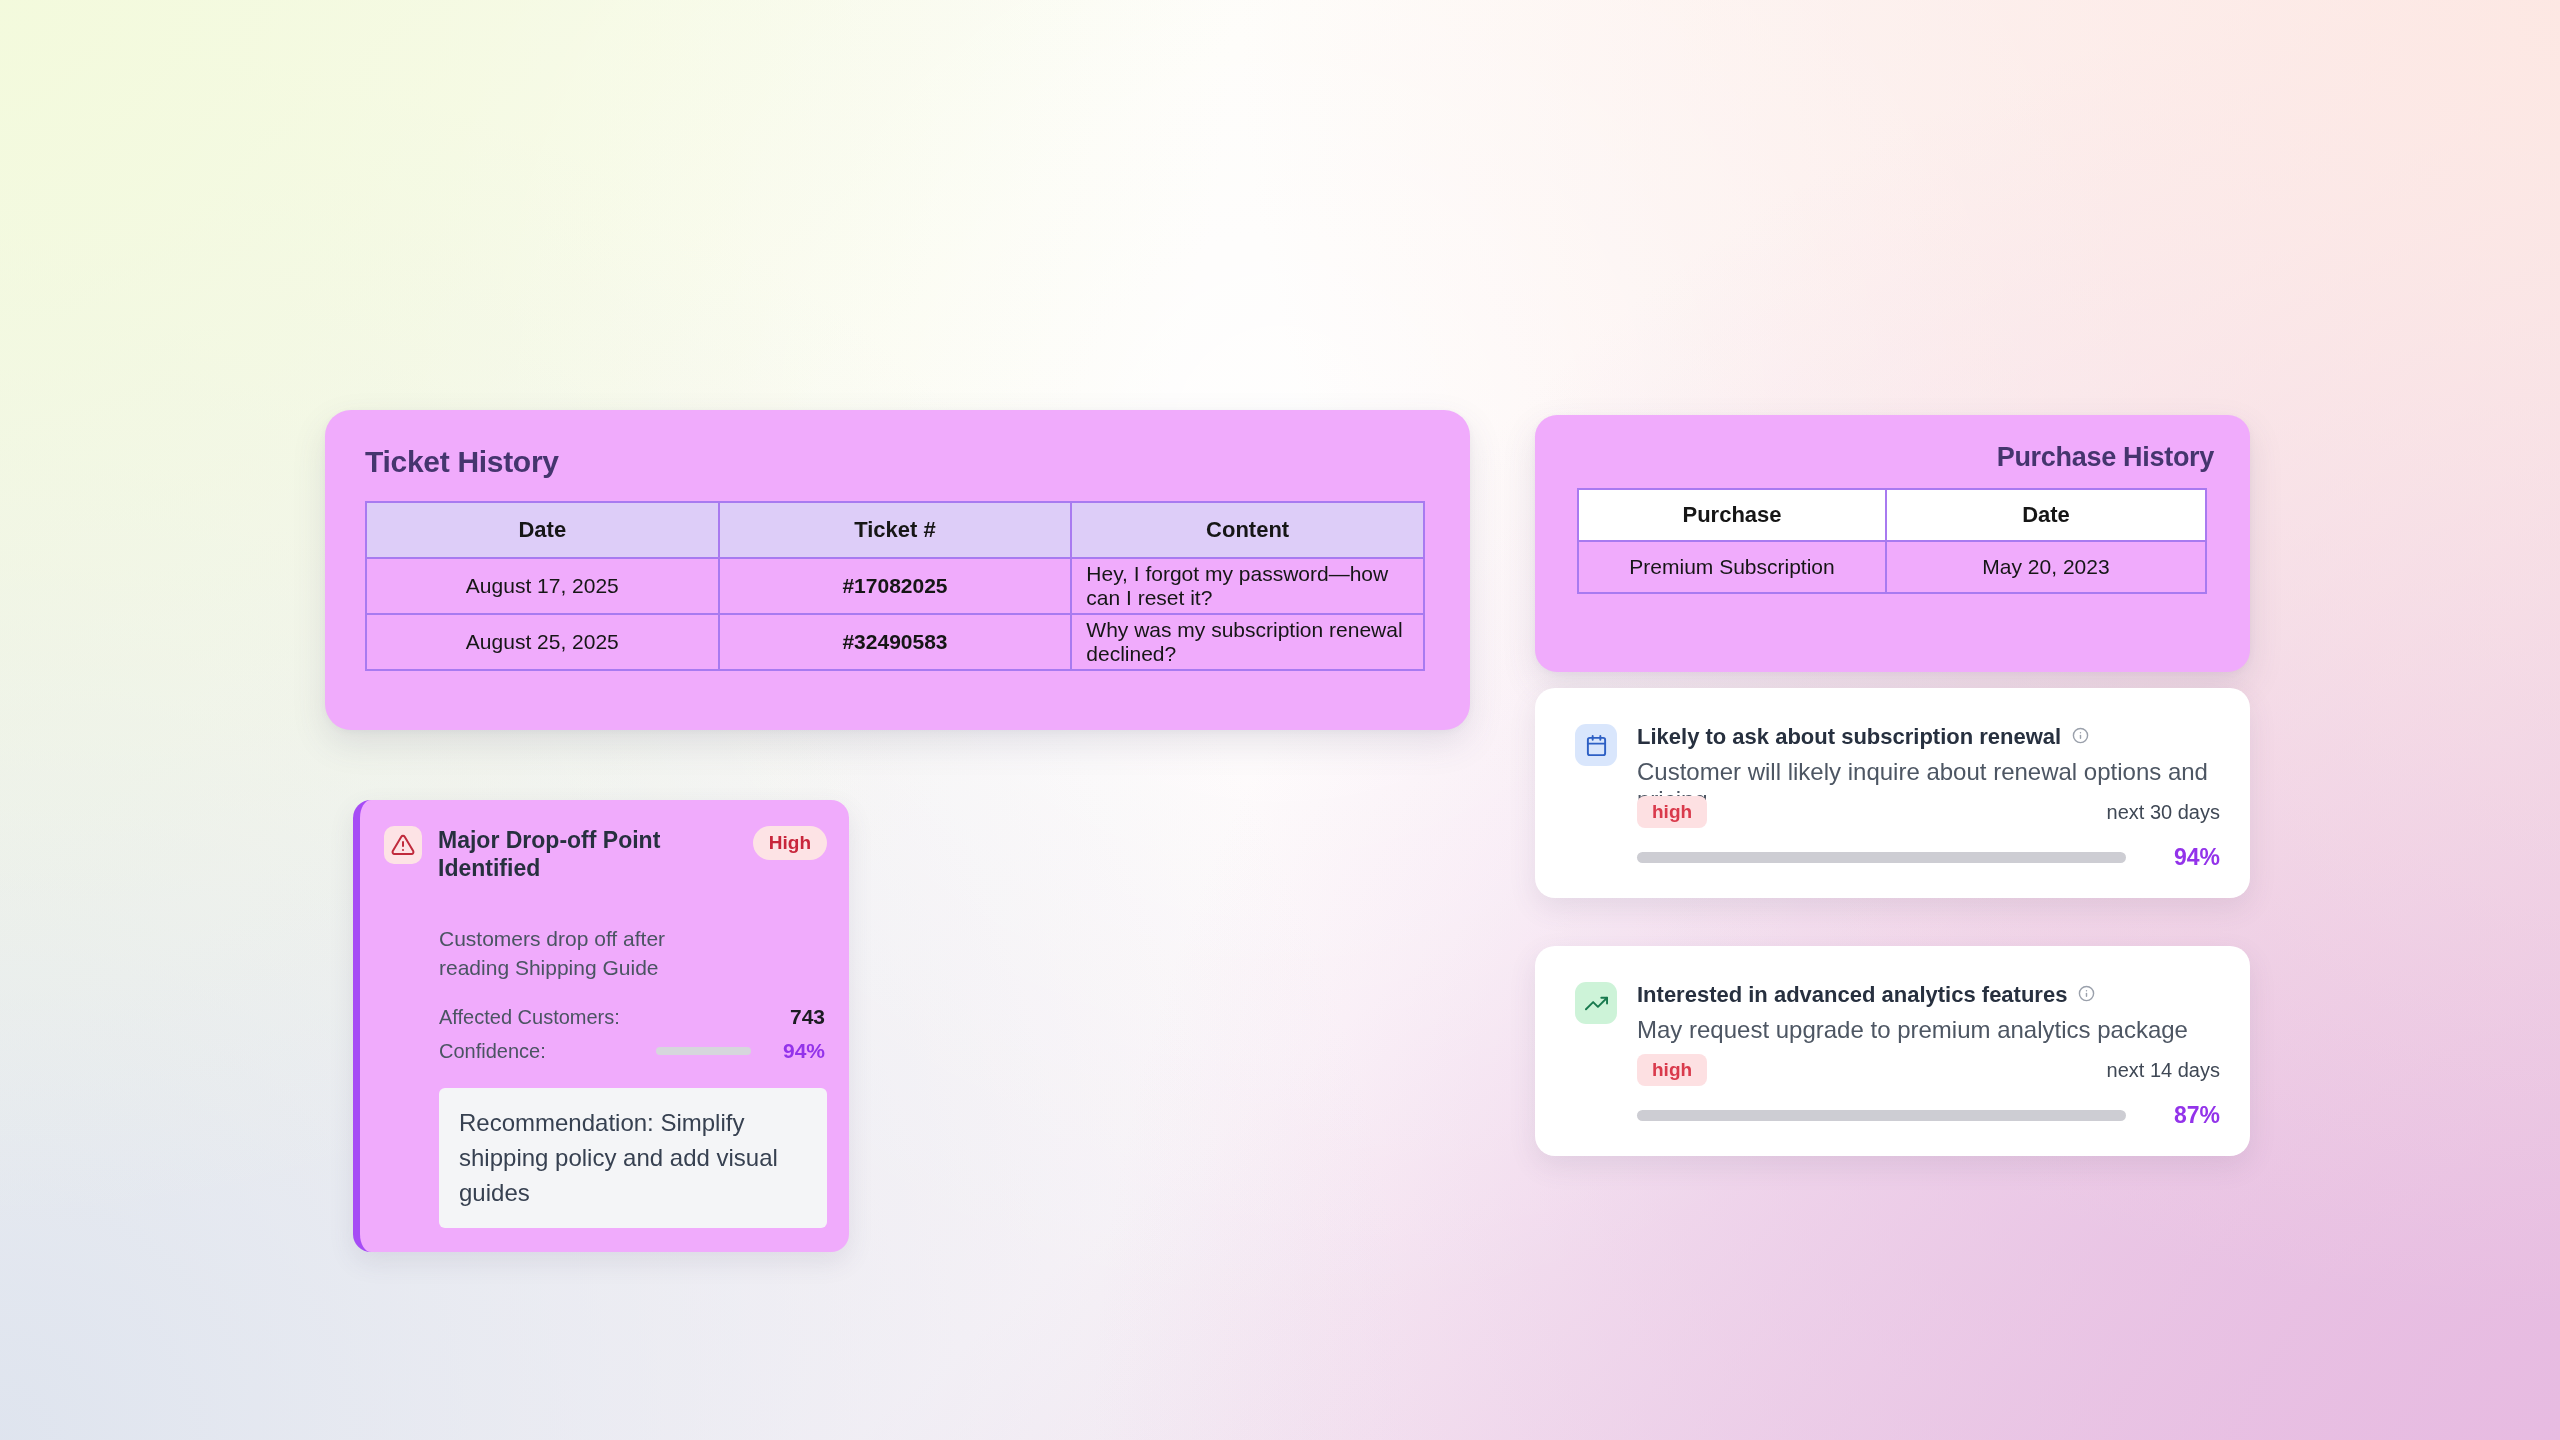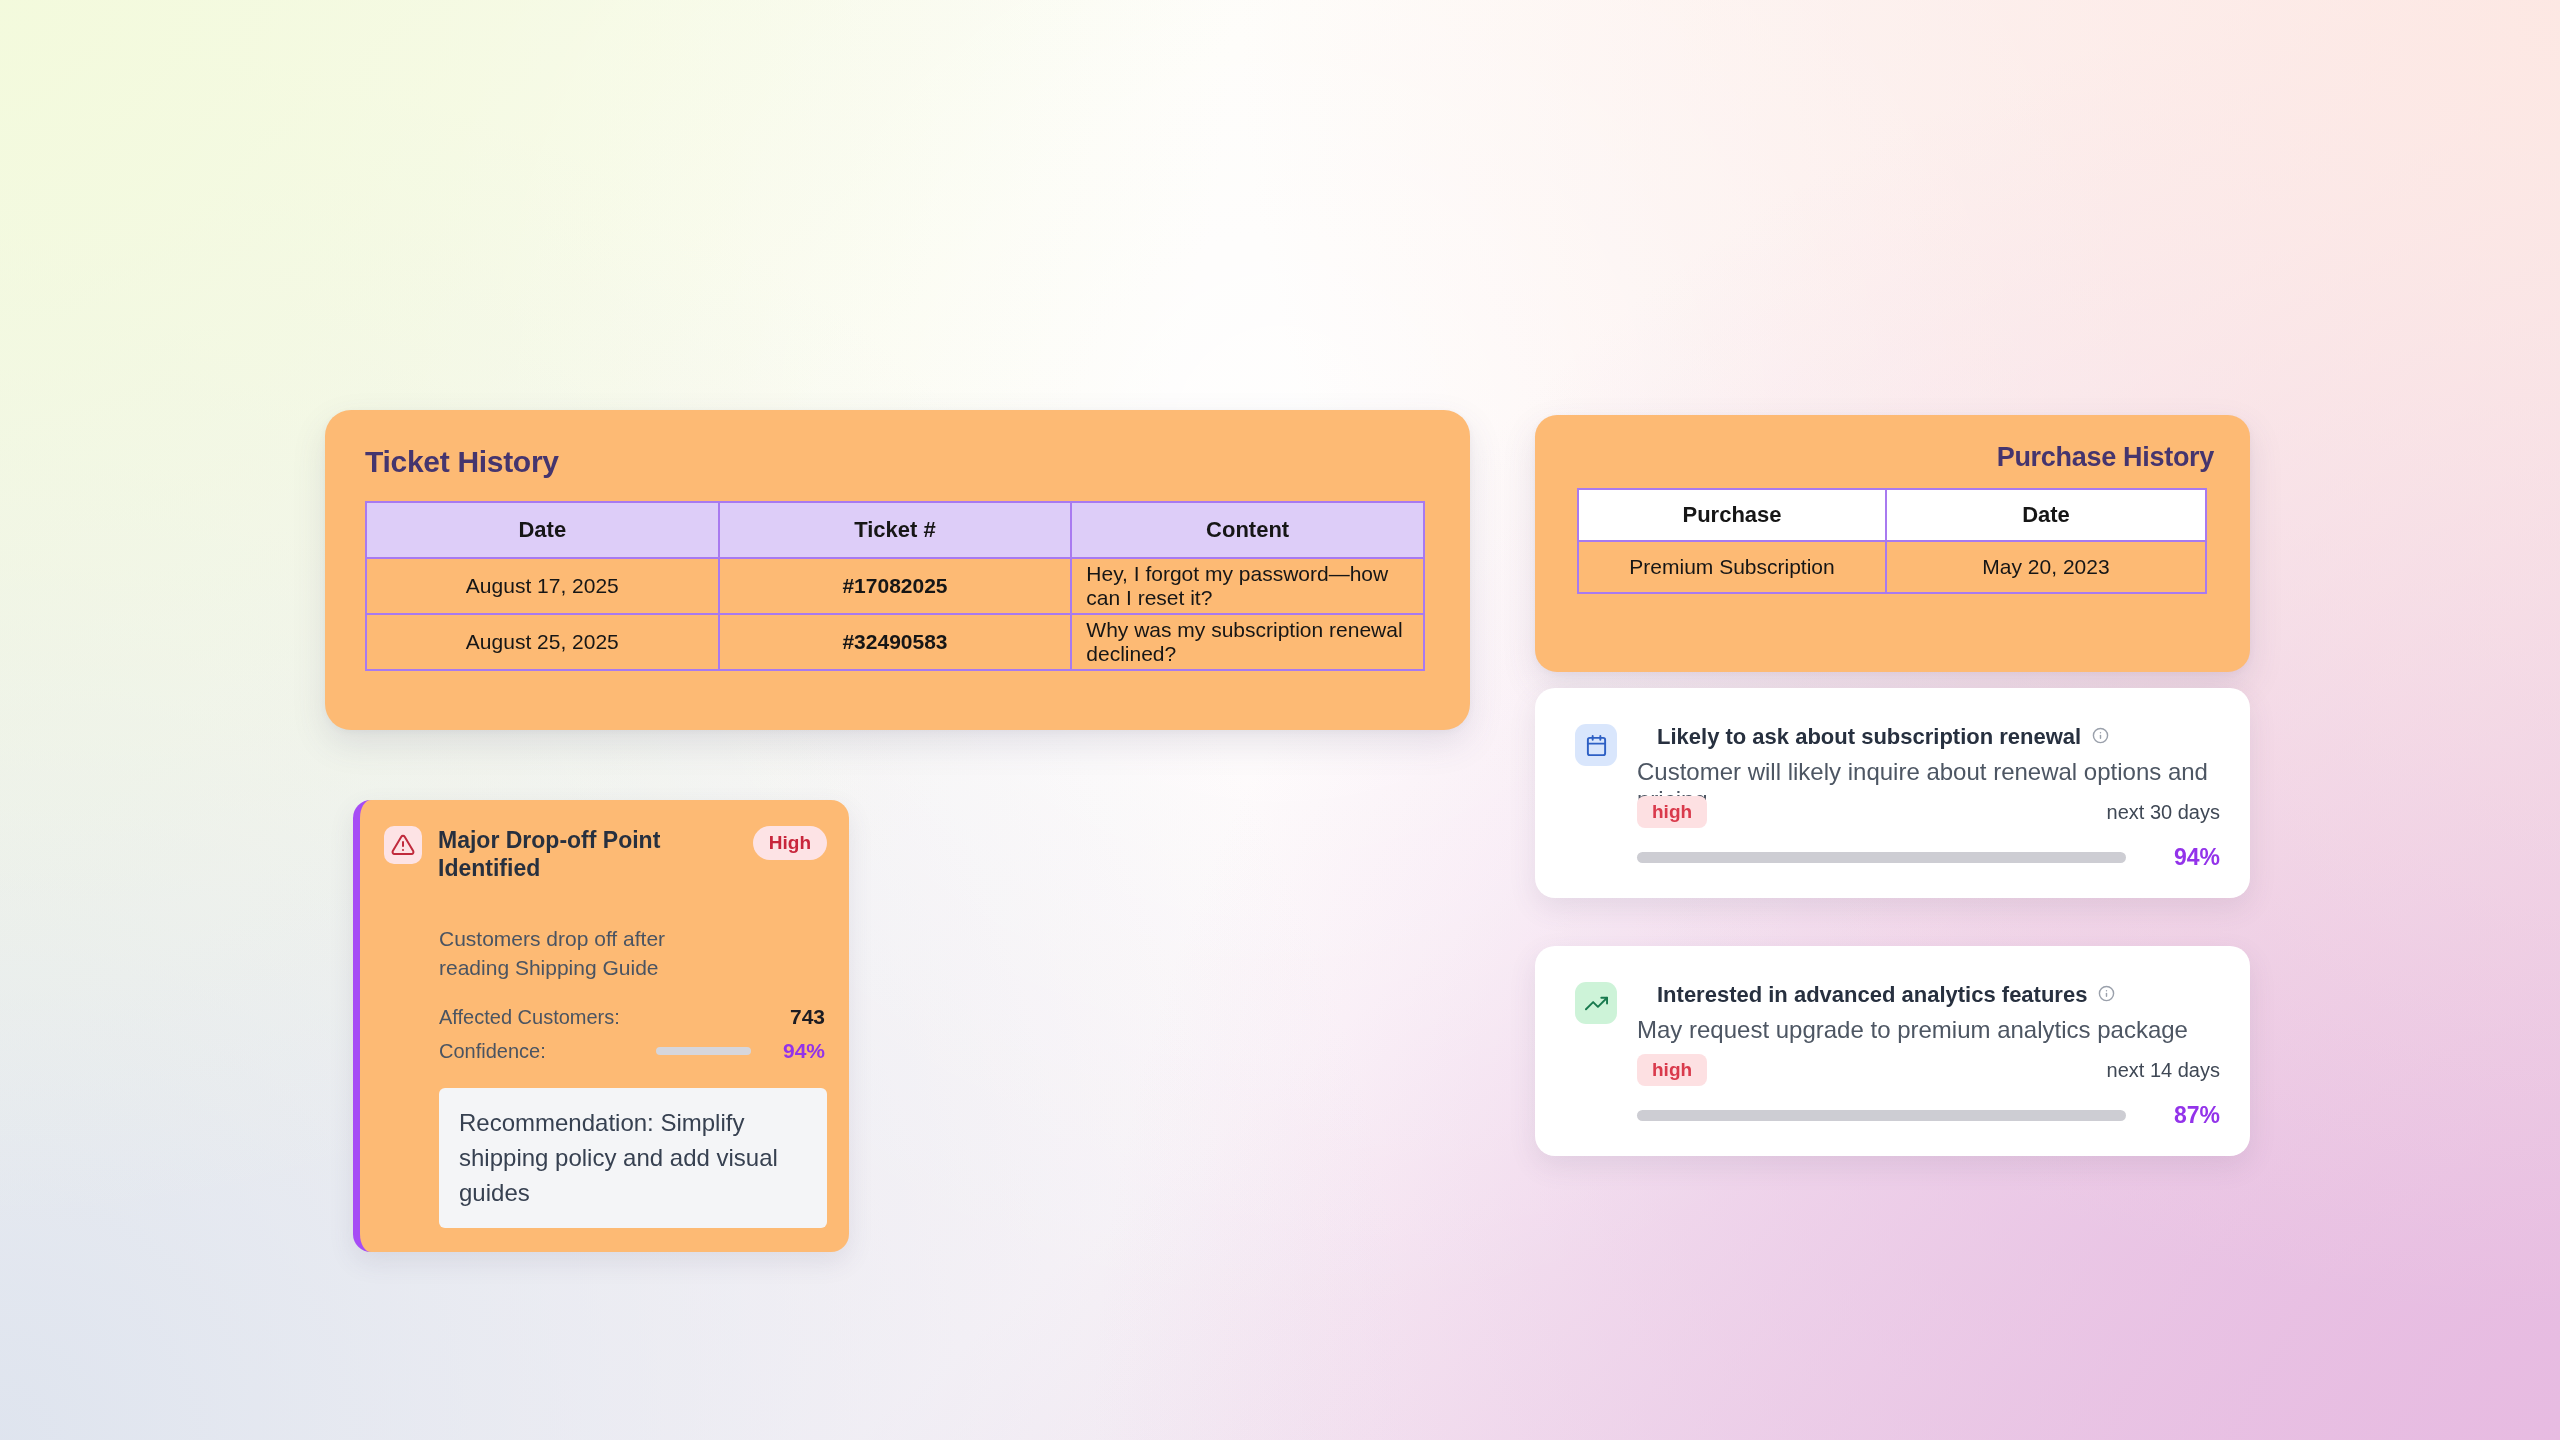--- a/index.html
+++ b/index.html
@@ -21,21 +21,21 @@
       radial-gradient(circle at 0% 100%, rgba(221,227,238,0.95) 0%, rgba(221,227,238,0) 48%),
       radial-gradient(circle at 50% 30%, rgba(255,255,255,0.85) 0%, rgba(255,255,255,0) 55%),
       linear-gradient(140deg, #f5f9e8 0%, #fdfbf6 30%, #fbf4f8 60%, #e6c8e4 100%);
   }
 
   .stage { position: absolute; inset: 0; }
 
   
   .card {
     position: absolute;
-    background: #fdba74;
+    background: #f0abfc;
     border-radius: 24px;
     box-shadow: 0 14px 34px rgba(80, 70, 110, 0.13), 0 2px 6px rgba(80,70,110,0.05);
   }
 
   .card-title {
     color: #45356e;
     font-weight: bold;
     letter-spacing: -0.3px;
   }
 
@@ -173,21 +173,21 @@
     width: 42px; height: 42px; border-radius: 11px;
     display: flex; align-items: center; justify-content: center;
   }
   .pred-icon.blue { background: #d9e6fc; }
   .pred-icon.green { background: #cdf3d8; }
 
   .pred-title-row {
     position: absolute; left: 102px; top: 36px; right: 30px;
     display: flex; align-items: center; gap: 11px;
   }
-  .pred-title { font-size: 22px; font-weight: bold; color: #27303f; margin-left: 20px; }
+  .pred-title { font-size: 22px; font-weight: bold; color: #27303f; }
   .pred-desc {
     position: absolute; left: 102px; top: 70px; right: 30px;
     font-size: 24px; color: #4d5663;
   }
   .pred-meta {
     position: absolute; left: 102px; top: 108px; right: 30px;
     display: flex; align-items: center;
   }
   .pred-badge {
     background: #fde0e2; color: #d93a4c;

